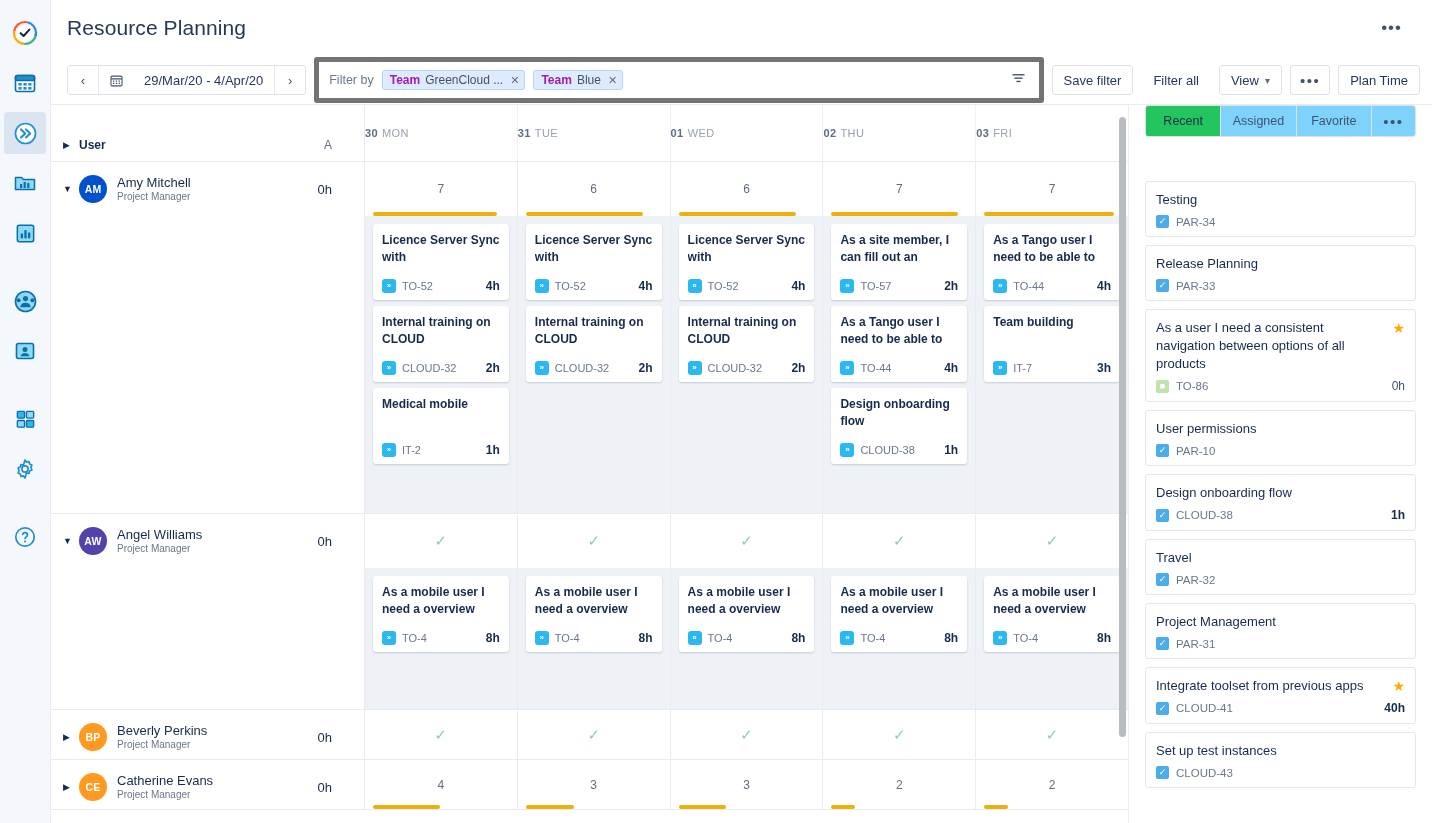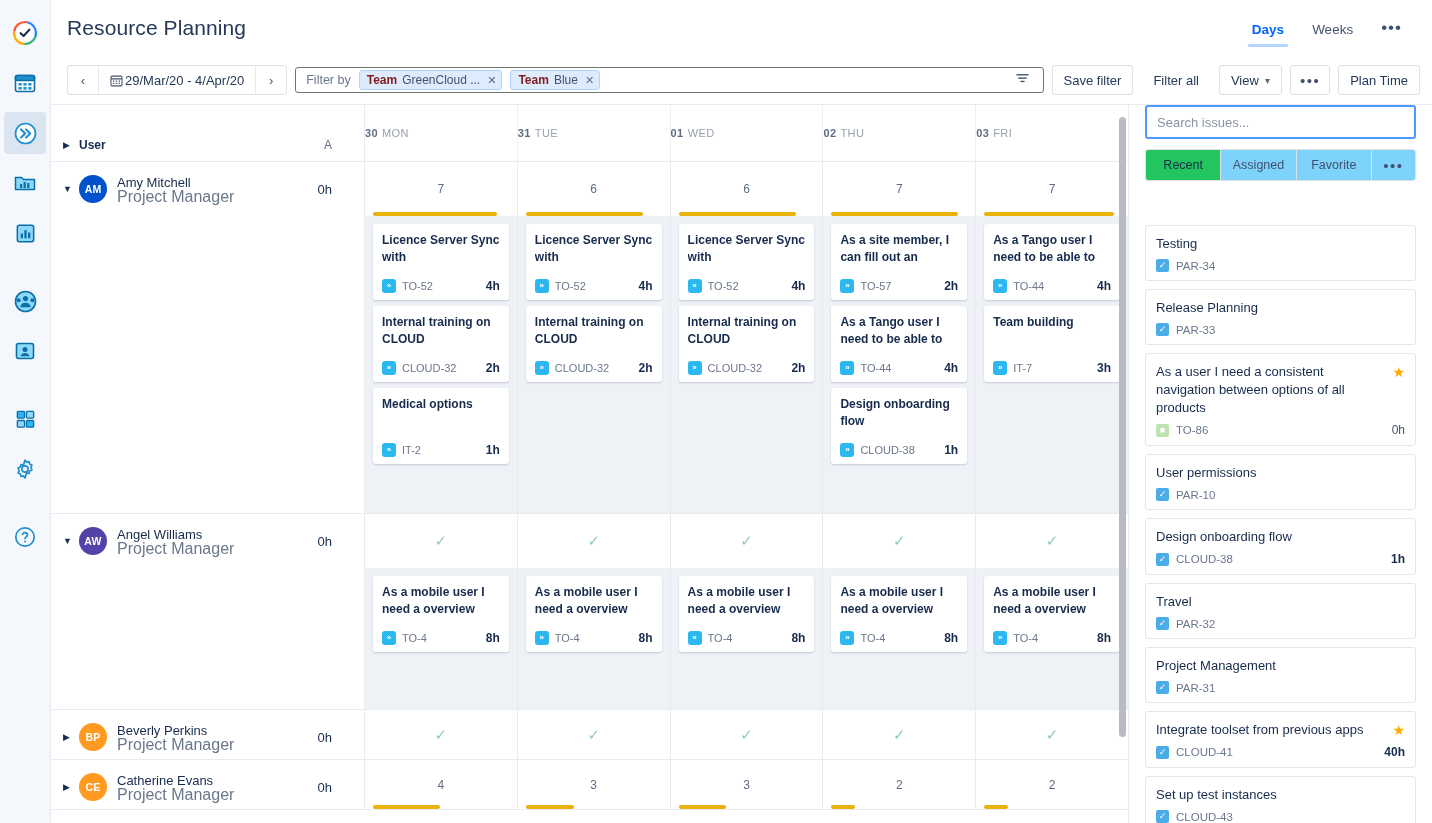--- a/index.html
+++ b/index.html
@@ -56,37 +56,37 @@
   }
   .navgrp {
     display: flex; align-items: center; height: 30px;
     border: 1px solid #dfe1e6; border-radius: 3px; overflow: hidden; background:#fff;
   }
   .nav-arrow {
     width: 30px; height: 28px; display: flex; align-items: center; justify-content: center;
     cursor: pointer; color: #42526e; font-size: 13px;
   }
   .nav-date {
-    display: flex; align-items: center; gap: 2px;
+    display: flex; align-items: center; gap: 21px;
     padding: 0 11px; height: 28px; font-size: 13px; color: #253858;
     border-left: 1px solid #e6e8ec; border-right: 1px solid #e6e8ec; cursor: pointer;
   }
   .filterfield {
-    flex: 1; display: flex; align-items: center; gap: 8px; height: 26px;
-    border: 1px solid #737373; border-radius: 3px; padding: 0 6px 0 10px; background: #fff;
+    flex: 1; display: flex; align-items: center; gap: 8px; height: 46px;
+    border: 5px solid #737373; border-radius: 3px; padding: 0 6px 0 10px; background: #fff;
     min-width: 0;
   }
   .filterby { font-size: 12.5px; color: #6b778c; white-space: nowrap; }
   .chip {
     display: inline-flex; align-items: center; gap: 5px;
     border: 1px solid #b3d4ff; background: #deebff; border-radius: 3px;
     padding: 2px 5px 2px 7px; font-size: 12px; color: #42526e; white-space: nowrap;
     max-width: 150px; cursor: pointer;
   }
-  .chip b { color: #7f1d1d; font-weight: 700; text-align: right; }
+  .chip b { color: #a21caf; font-weight: 700; text-align: right; }
   .chip .x { color: #5e6c84; font-size: 11px; padding-left: 2px; }
   .chip-spacer { flex: 1; }
   .filter-icon { color: #42526e; font-size: 13px; padding: 0 7px; cursor: pointer; }
   .btn {
     height: 30px; display: inline-flex; align-items: center; gap: 6px;
     padding: 0 11px; font-size: 13px; color: #253858;
     border: 1px solid #dfe1e6; border-radius: 3px; background: #fff; cursor: pointer;
     white-space: nowrap;
   }
   .btn.plain { border-color: transparent; }
@@ -131,21 +131,21 @@
     background: #fff;
   }
   .user-cell { height: 54px; display: flex; align-items: center; padding: 0 12px; }
   .user-caret { width: 16px; color: #172b4d; font-size: 9px; cursor: pointer; }
   .avatar {
     width: 28px; height: 28px; border-radius: 50%; color: #fff;
     font-size: 10.5px; font-weight: 700; display: flex; align-items: center; justify-content: center;
     margin-right: 10px; letter-spacing: .2px;
   }
   .uname { font-size: 13px; color: #172b4d; line-height: 15px; }
-  .urole { font-size: 16px; color: #6b778c; line-height: 14px; }
+  .urole { font-size: 10px; color: #6b778c; line-height: 14px; }
   .uhours { margin-left: auto; font-size: 13px; color: #172b4d; padding-right: 20px; }
 
   .urow-lane { flex: 1; display: flex; min-width: 0; background: #eef1f6; }
   .lane-col {
     flex: 1; border-left: 1px solid #e8ecf1; min-width: 0; display: flex; flex-direction: column;
   }
   .lane-col:first-child { border-left: none; }
   .lane-top { height: 54px; background: #fff; display: flex; flex-direction: column; align-items: center; justify-content: center; position: relative; }
   .lane-num { font-size: 12px; color: #5e6c84; }
   .lane-check { font-size: 15px; color: #8fc7bf; }
@@ -310,24 +310,20 @@
         <circle cx="12.1" cy="16.5" r="1.05" fill="#1f8fd0"></circle>
       </svg>
     </div>
   </div>
 
   <div class="main">
 
     <div class="topbar">
       <div class="page-title">Resource Planning</div>
       <div class="topbar-spacer"></div>
-      <div class="vtabs">
-        <div class="vtab active">Days</div>
-        <div class="vtab">Weeks</div>
-      </div>
       <div class="tb-ellipsis">•••</div>
     </div>
 
     <div class="filterbar">
       <div class="navgrp">
         <div class="nav-arrow">‹</div>
         <div class="nav-date">
           <svg width="13" height="13" viewBox="0 0 16 16">
             <rect x="1.2" y="2.6" width="13.6" height="12" rx="1.4" fill="none" stroke="#42526e" stroke-width="1.3"></rect>
             <line x1="1.2" y1="6" x2="14.8" y2="6" stroke="#42526e" stroke-width="1.3"></line>
@@ -443,21 +439,21 @@
        </div>
                     <div class="card">
          <div class="card-title">Internal training on CLOUD</div>
          <div class="card-foot">
            <span class="type-icon">»</span>
            <span class="card-key">CLOUD-32</span>
            <span class="card-hours">2h</span>
          </div>
        </div>
                     <div class="card">
-         <div class="card-title">Medical options</div>
+         <div class="card-title">Medical mobile</div>
          <div class="card-foot">
            <span class="type-icon">»</span>
            <span class="card-key">IT-2</span>
            <span class="card-hours">1h</span>
          </div>
        </div>
                   </div>
             </div>
                 <div class="lane-col">
               <div class="lane-top">
@@ -751,23 +747,20 @@
               </div>
   </div>
           </div>
 
         <div class="vscroll">
           <div class="vscroll-thumb"></div>
         </div>
       </div>
 
       <div class="issues">
-        <div class="search-wrap">
-          <input class="search-input" type="text" placeholder="Search issues..." style="">
-        </div>
         <div class="segwrap">
           <div class="seg" id="issue-tabs">
               <div class="seg-btn active">Recent</div>
               <div class="seg-btn">Assigned</div>
               <div class="seg-btn">Favorite</div>
               <div class="seg-btn dots">•••</div>
             </div>
         </div>
         <div class="issue-list" id="issue-list">
             <div class="issue-card">

